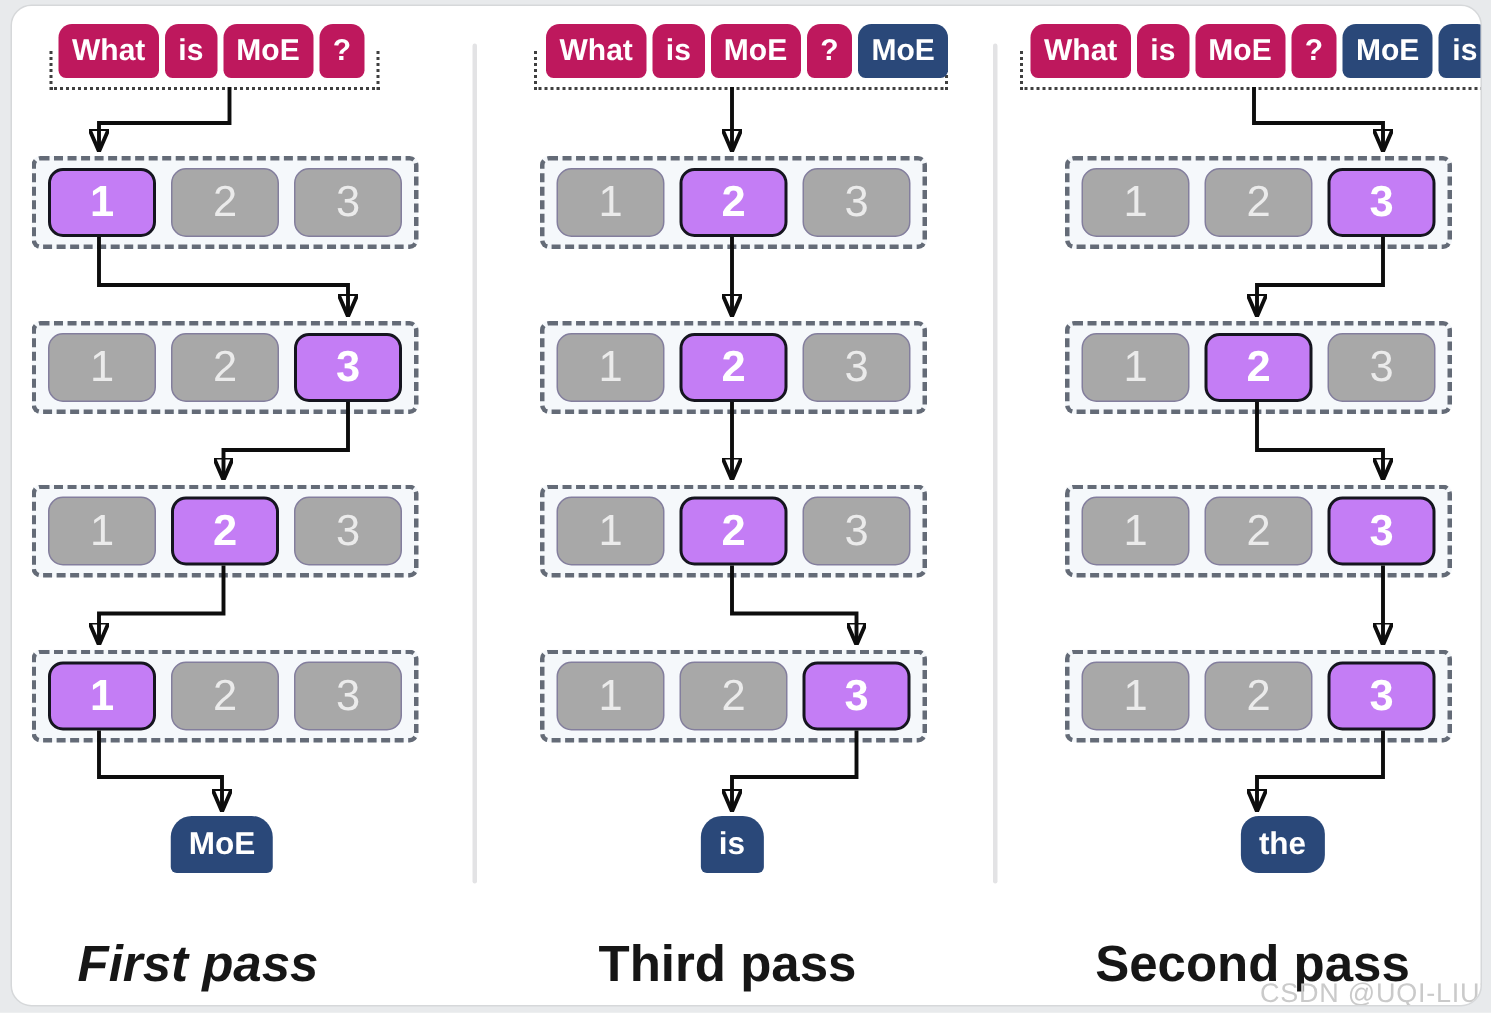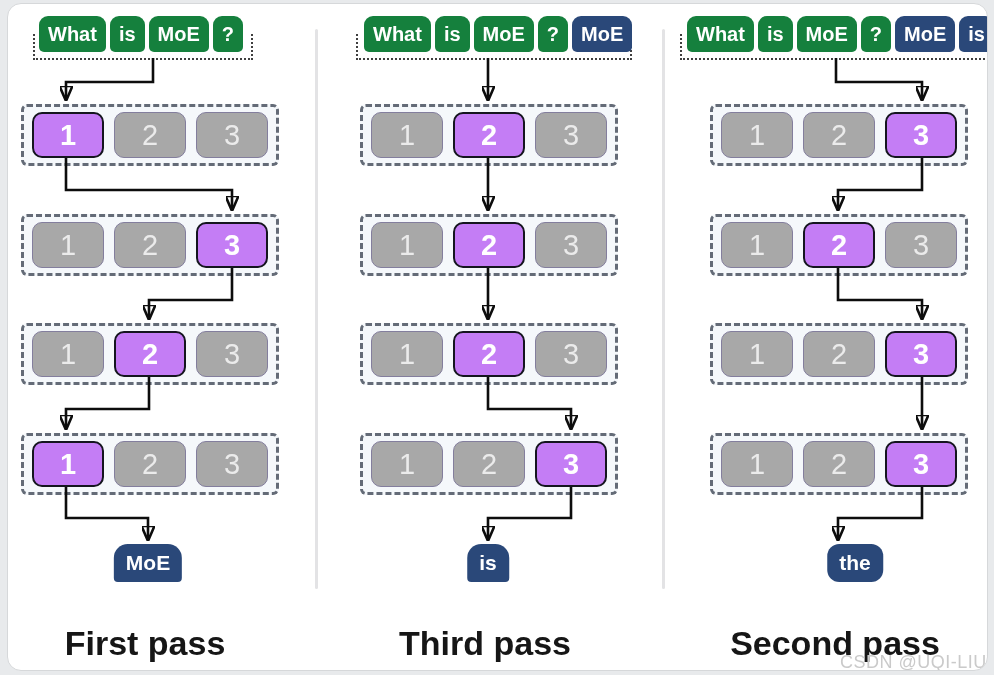--- a/index.html
+++ b/index.html
@@ -6,21 +6,21 @@
   #stage{position:relative;width:994px;height:675px;overflow:hidden;}
   #card{position:absolute;left:7px;top:3px;right:6px;bottom:4px;background:#ffffff;
         border:1px solid #d6d8da;border-radius:14px;overflow:hidden;}
 
   
   .divider{position:absolute;top:25px;height:560px;width:3px;background:#e3e3e5;border-radius:2px;}
 
   
   .tok-strip{position:absolute;top:12px;display:flex;gap:4px;z-index:3;}
   .tok{height:36px;line-height:36px;padding:0 9px;color:#ffffff;font-weight:bold;
-       font-size:20px;background:#15803d;border-radius:9px 9px 5px 5px;text-align:center;}
+       font-size:20px;background:#be185d;border-radius:9px 9px 5px 5px;text-align:center;}
   .tok.navy{background:#2a4879;}
   .tok-underlay{position:absolute;top:30px;height:24px;border:2px dotted #3f3f3f;border-top:none;z-index:1;}
 
   
   .layer{position:absolute;width:258px;height:62px;box-sizing:border-box;
          background:#f5f8fb;border:3px dashed #646b77;border-radius:6px;
          display:flex;align-items:center;justify-content:space-between;padding:0 8px;z-index:2;}
   .ex{width:72px;height:46px;box-sizing:border-box;border-radius:10px;background:#a8a8a8;
       border:1.5px solid #837e9d;color:#ebebeb;font-size:29px;font-weight:500;
       display:flex;align-items:center;justify-content:center;}
@@ -74,21 +74,21 @@
       <div class="ex on">2</div>
       <div class="ex">3</div>
     </div>
     <div class="layer" style="left:13px;top:429px;">
       <div class="ex on">1</div>
       <div class="ex">2</div>
       <div class="ex">3</div>
     </div>
 
     <div class="out" style="left:140px;">MoE</div>
-    <div class="plabel" style="left:137px;">First pass</div>
+    <div class="plabel" style="left:124px;font-style:italic;">First pass</div>
 
     <div class="tok-underlay" style="left:348px;width:272px;"></div>
     <div class="tok-strip" style="left:356px;">
       <span class="tok">What</span>
       <span class="tok">is</span>
       <span class="tok">MoE</span>
       <span class="tok">?</span>
       <span class="tok navy">MoE</span>
     </div>
 

